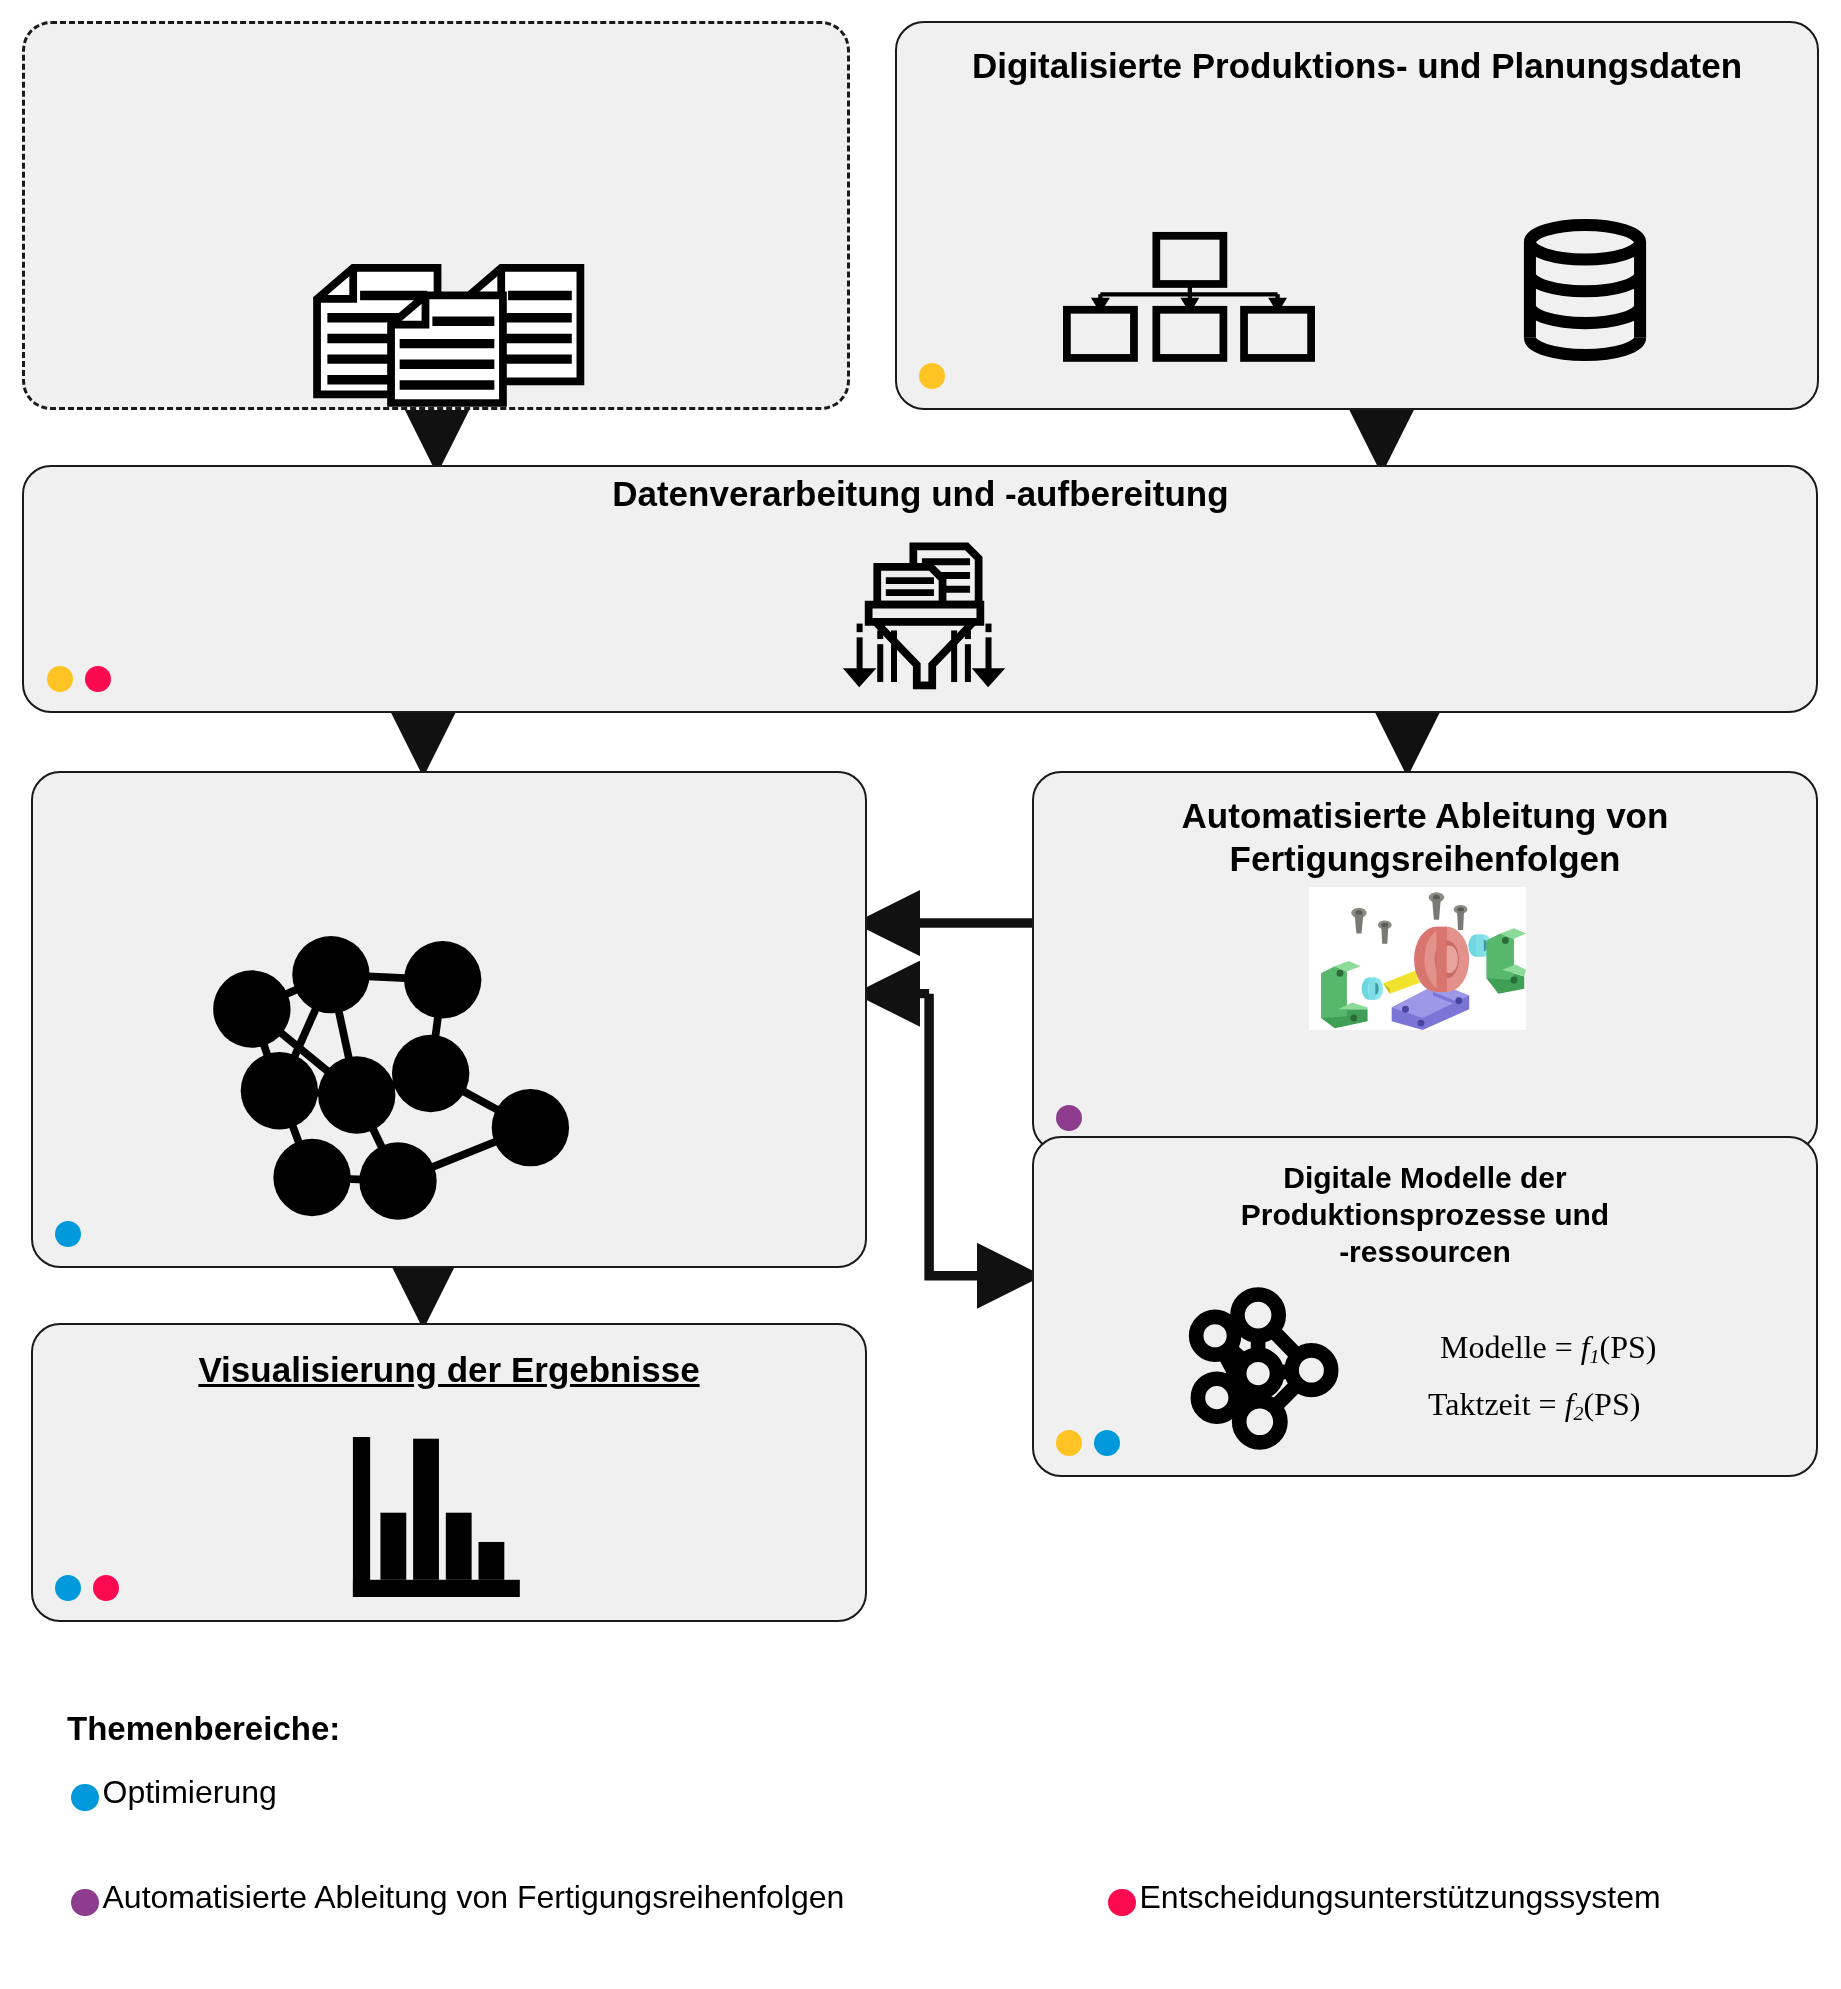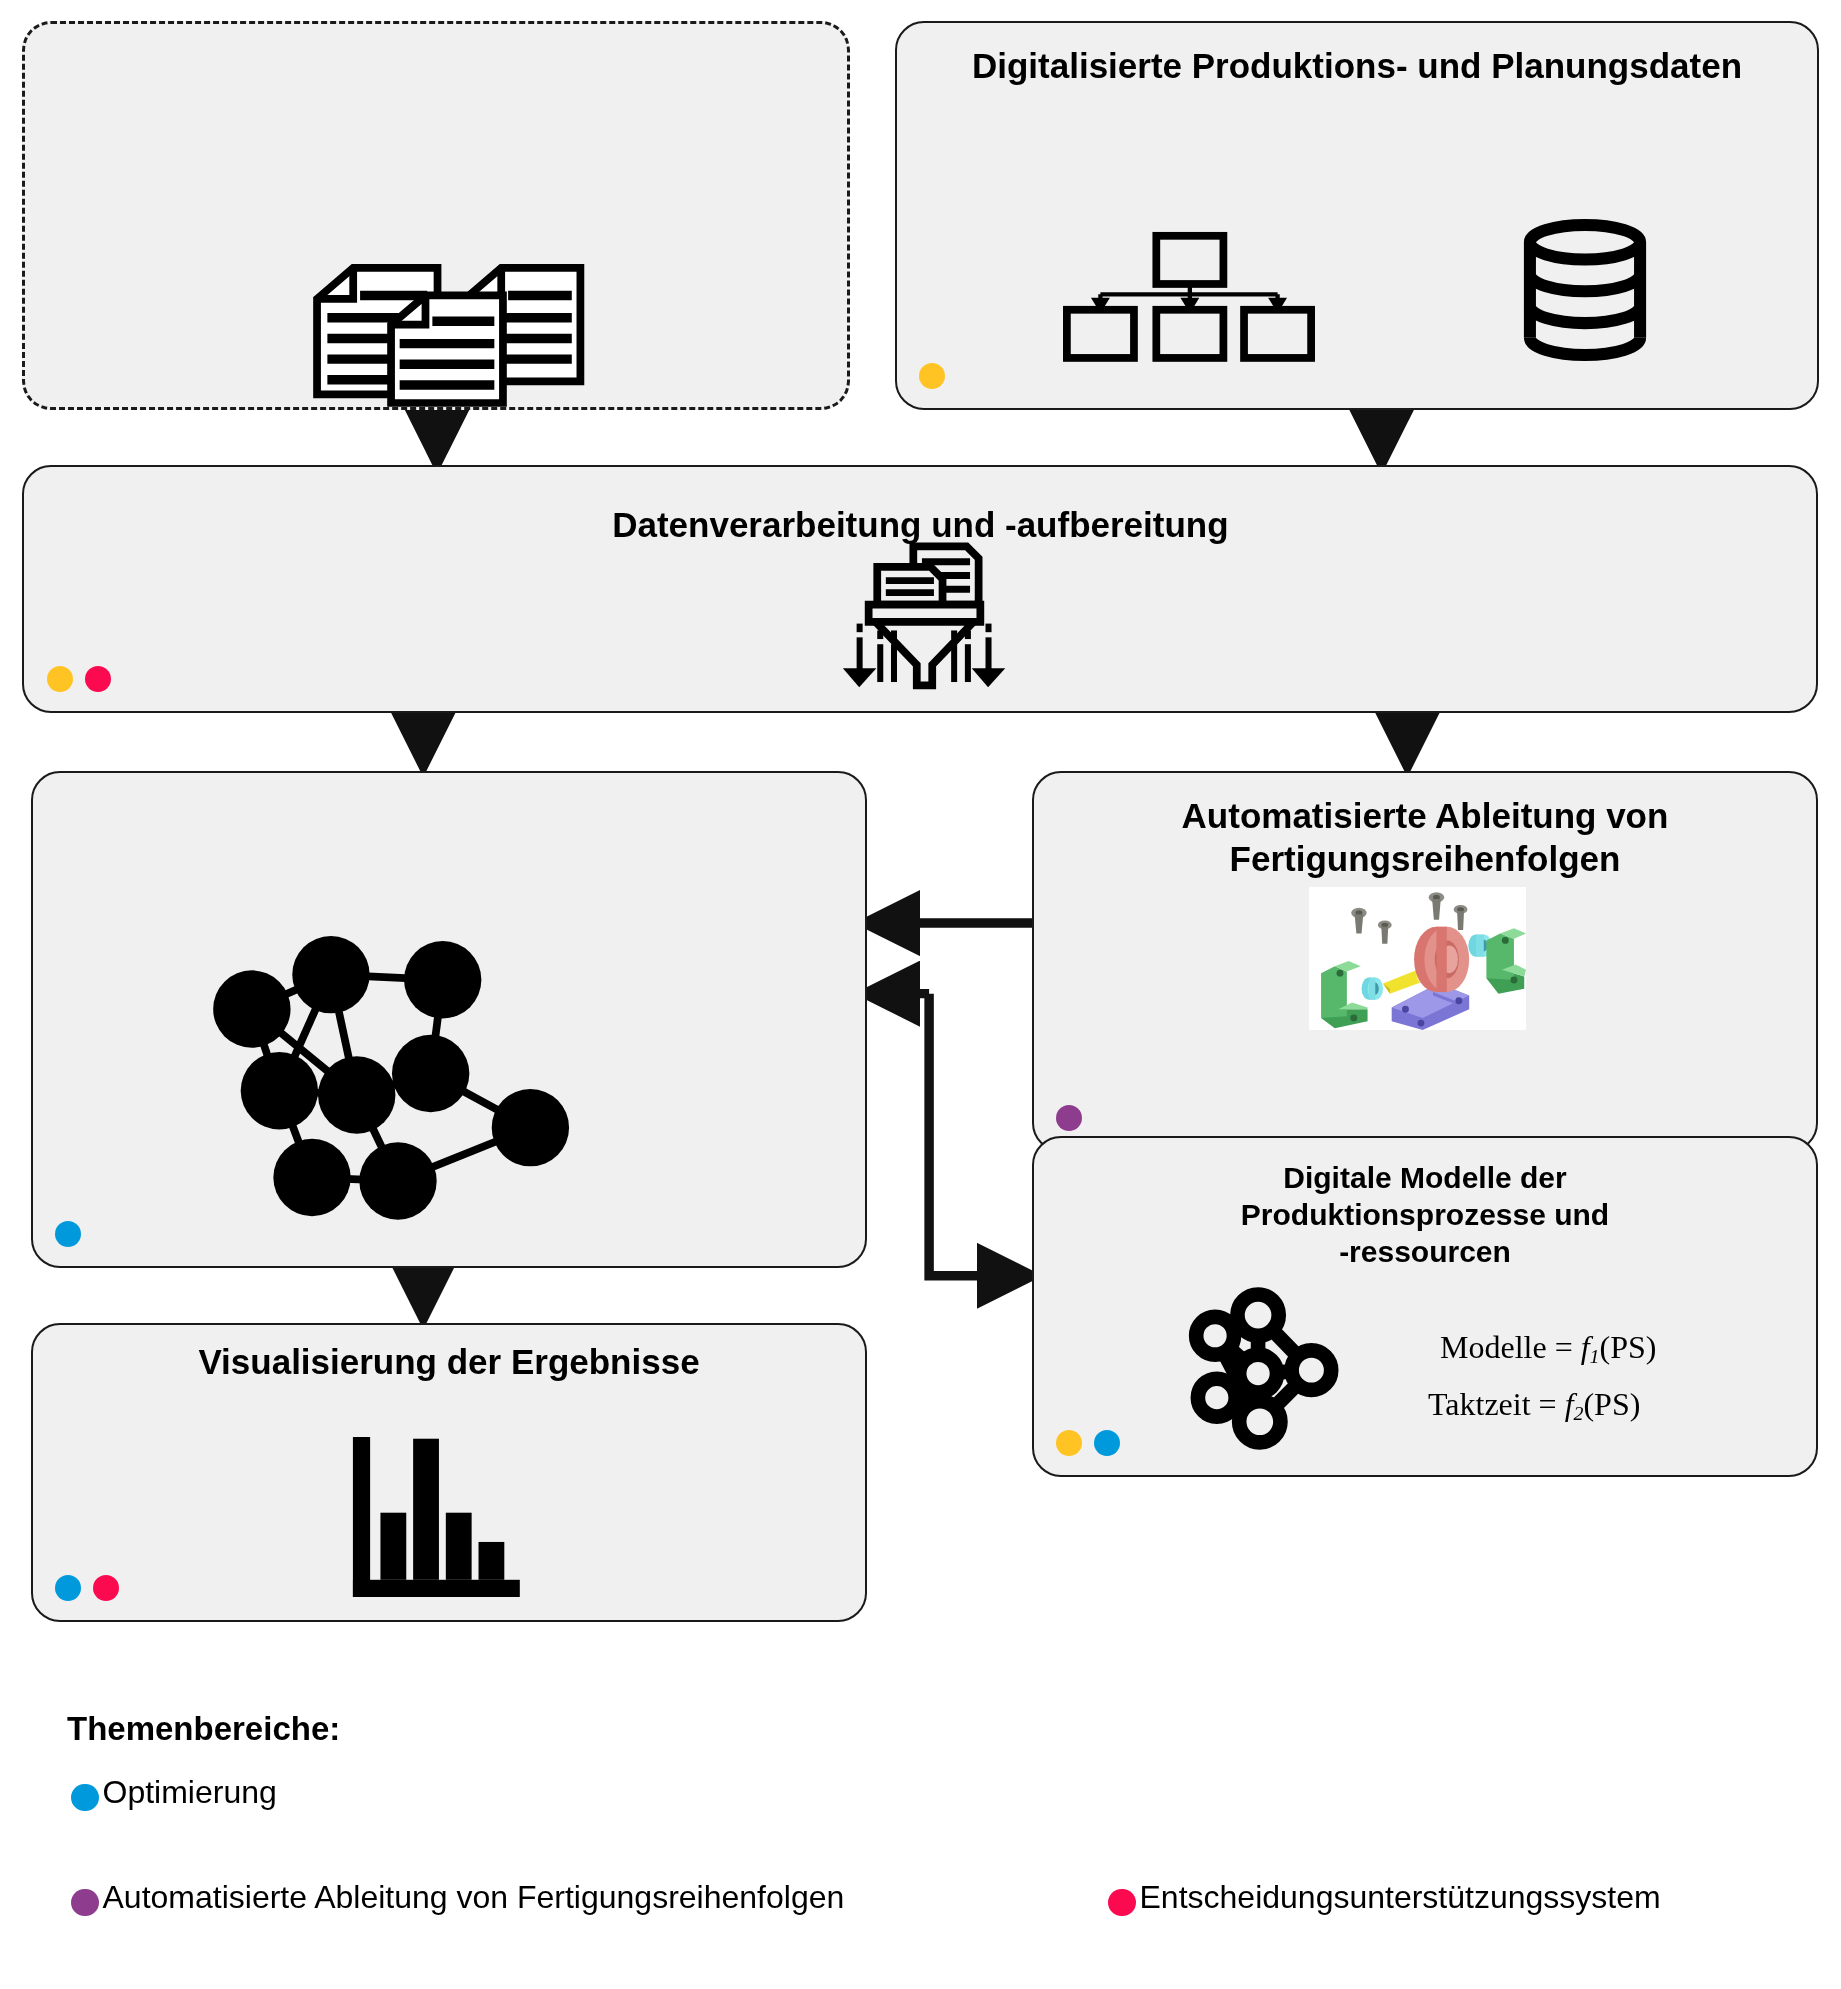--- a/index.html
+++ b/index.html
@@ -128,21 +128,21 @@
           <path d="M16 101 A64 20 0 0 0 144 101"></path>
         </g>
       </svg>
     </span>
     <div class="dots">
       <span class="dot" style="background:#FFC424"></span>
     </div>
   </div>
 
   <div class="box" style="left:22.4px;top:465px;width:1796px;height:248px;">
-    <div class="txtwrap" style="top:37px;">
+    <div class="txtwrap" style="top:6px;">
       <div class="box-title" style="font-size:35px;">Datenverarbeitung und -aufbereitung</div>
     </div>
 
     <span class="icon" style="left:812px;top:74px;width:177px;height:148px;">
       <svg width="177" height="148" viewBox="0 0 206 172">
         <g stroke="#000" fill="#f0f0f0">
           <path d="M90 6 L152 6 L166 20 L166 74 L90 74 Z" stroke-width="9"></path>
           <g stroke-width="8">
             <line x1="100" y1="24" x2="156" y2="24"></line>
             <line x1="100" y1="40" x2="156" y2="40"></line>
@@ -353,21 +353,21 @@
       <span>Taktzeit =</span>
       <i>f</i><sub>2</sub><span>(PS)</span>
     </div>
     <div class="dots">
       <span class="dot" style="background:#FFC424"></span>
       <span class="dot" style="background:#0099DC"></span>
     </div>
   </div>
 
   <div class="box" style="left:31px;top:1323px;width:836px;height:299px;">
-    <div class="txtwrap" style="top:16px;">
+    <div class="txtwrap" style="top:24px;text-decoration:underline;">
       <div class="box-title" style="font-size:35px;">Visualisierung der Ergebnisse</div>
     </div>
 
     <span class="icon" style="left:318px;top:112px;width:169px;height:160px;">
       <svg width="169" height="160" viewBox="0 0 196 186">
         <g fill="#000">
           <rect x="2" y="0" width="20" height="186"></rect>
           <rect x="2" y="166" width="194" height="20"></rect>
           <rect x="34" y="88" width="30" height="78"></rect>
           <rect x="72" y="2" width="30" height="164"></rect>

